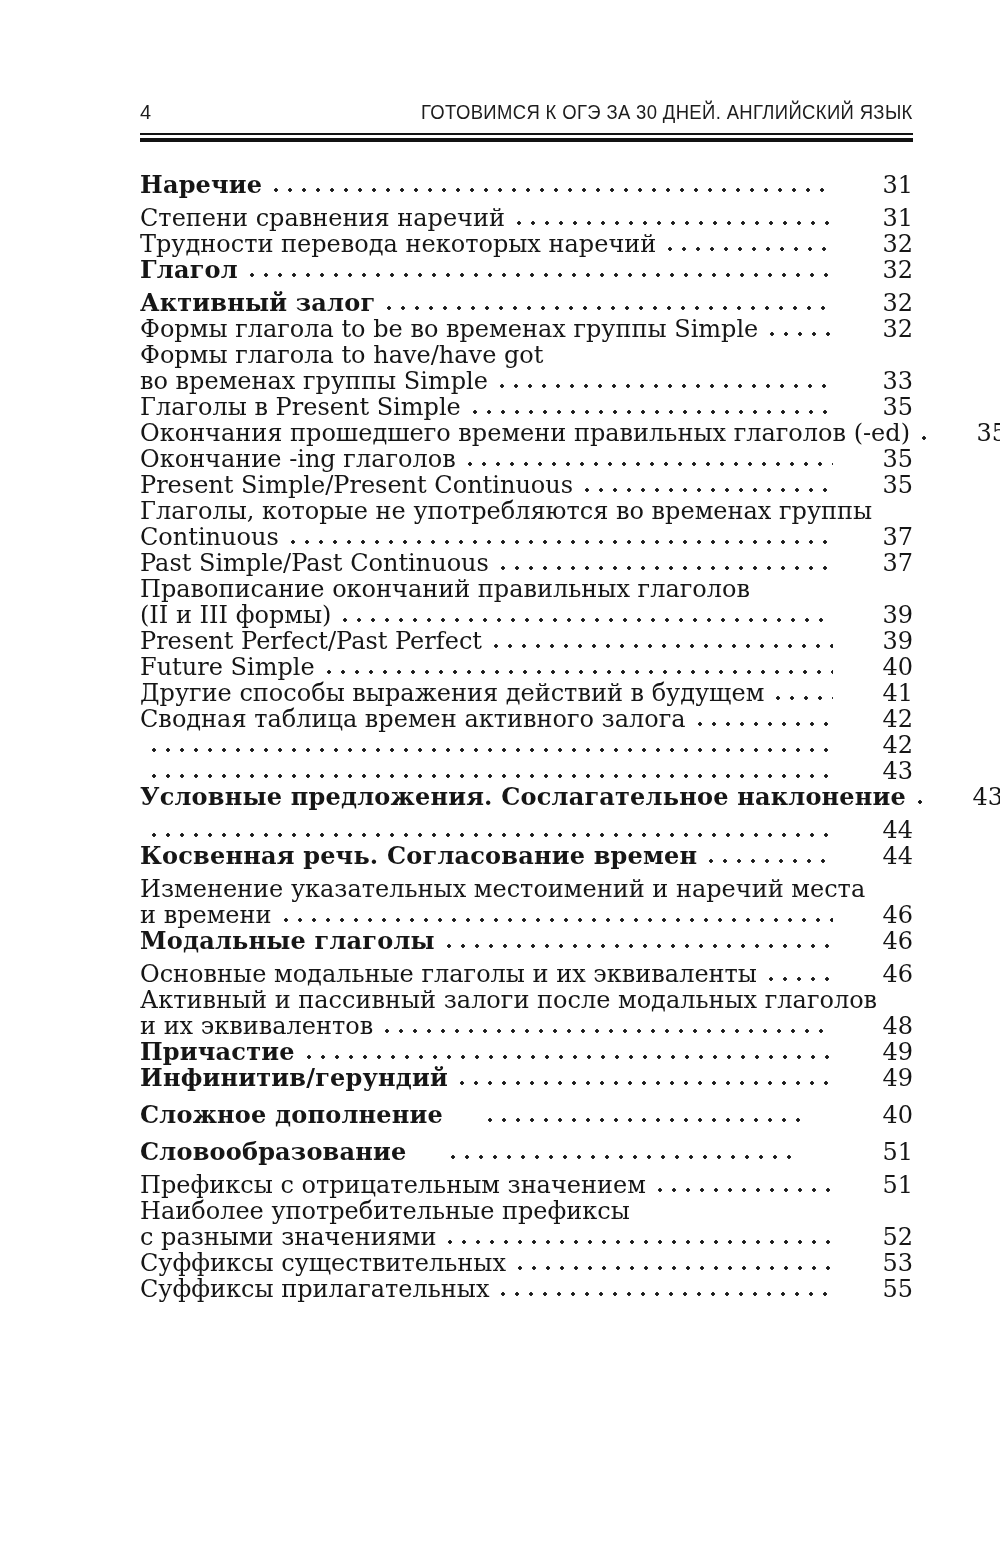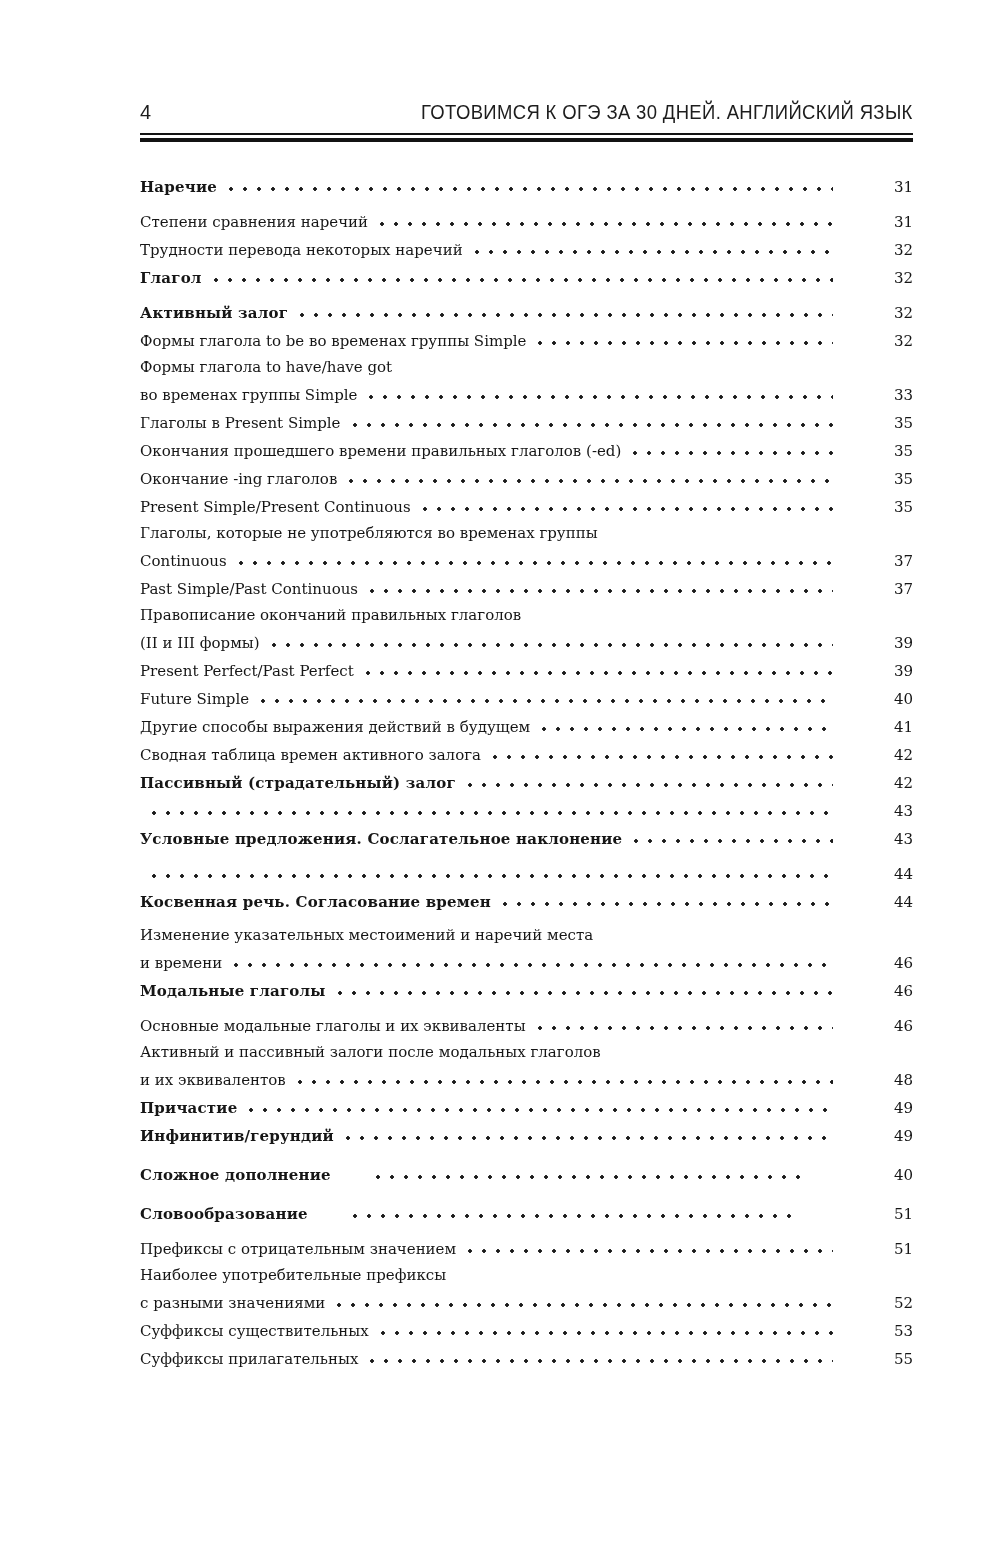--- a/index.html
+++ b/index.html
@@ -43,21 +43,21 @@
   }
   .head-rule {
     margin-top: 9px;
     height: 3px;
     border-top: 2px solid #131313;
     border-bottom: 4px solid #131313;
   }
   
   .toc {
     margin-top: 30px;
-    font-size: 15px;
+    font-size: 24px;
   }
   .row {
     display: flex;
     align-items: baseline;
     line-height: 26px;
   }
   .row.b .t { font-weight: bold; letter-spacing: 0.2px; }
   .mt-sm { margin-top: 7px; }
   .mt-md { margin-top: 11px; gap: 33px; }
   .mt-lg { }
@@ -190,21 +190,20 @@
         <span class="t"><span>Другие способы выражения действий в будущем</span></span>
         <span class="dots"></span>
         <span class="pg">41</span>
       </div>
       <div class="row">
         <span class="t"><span>Сводная таблица времен активного залога</span></span>
         <span class="dots"></span>
         <span class="pg">42</span>
       </div>
       <div class="row b">
-        <span class="t"><span>Пассивный (страдательный) залог</span></span>
         <span class="dots"></span>
         <span class="pg">42</span>
       </div>
       <div class="row">
         <span class="dots"></span>
         <span class="pg">43</span>
       </div>
       <div class="row b mt-lg">
         <span class="t"><span>Условные предложения. Сослагательное наклонение</span></span>
         <span class="dots"></span>

